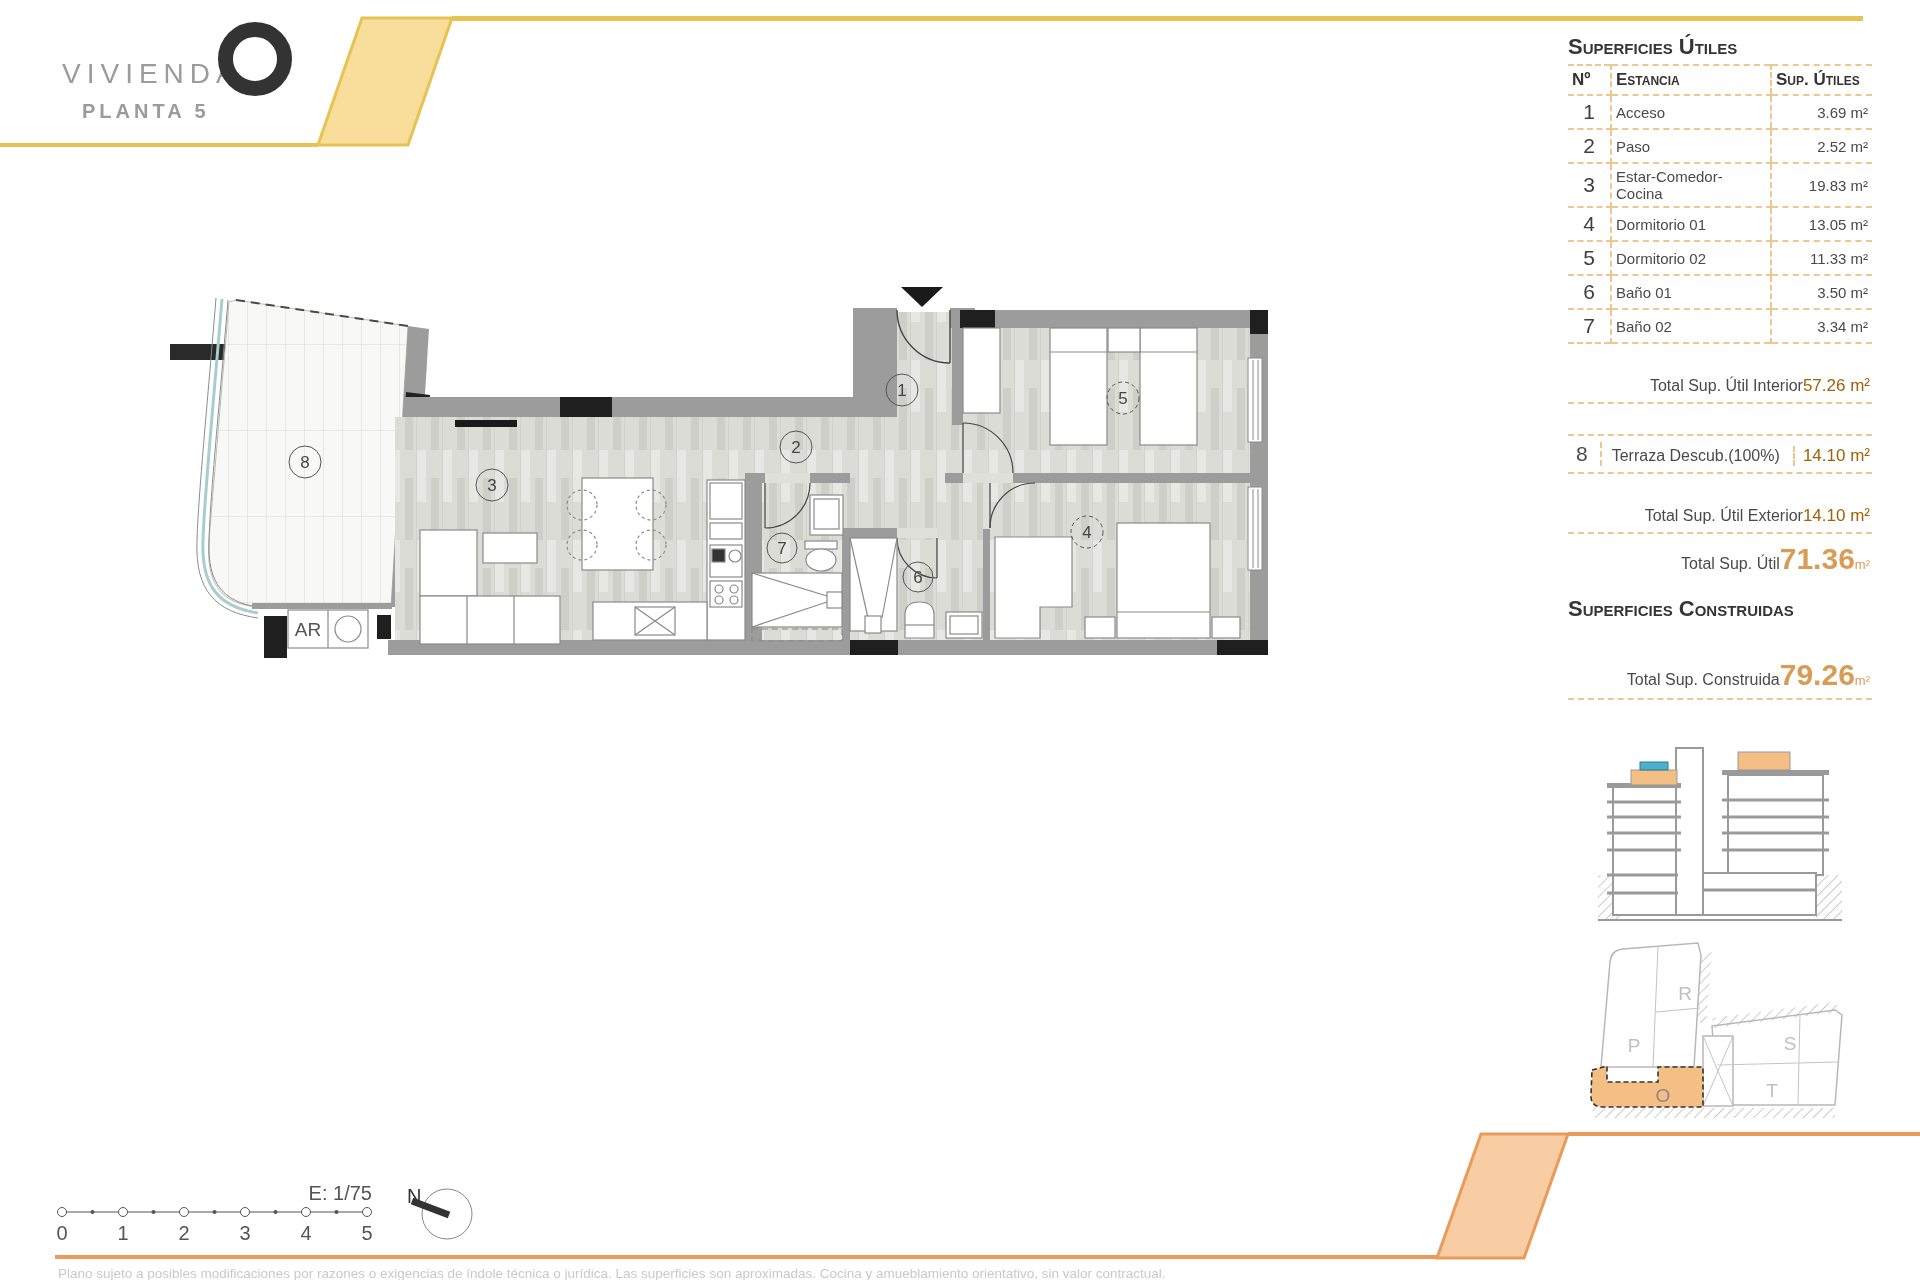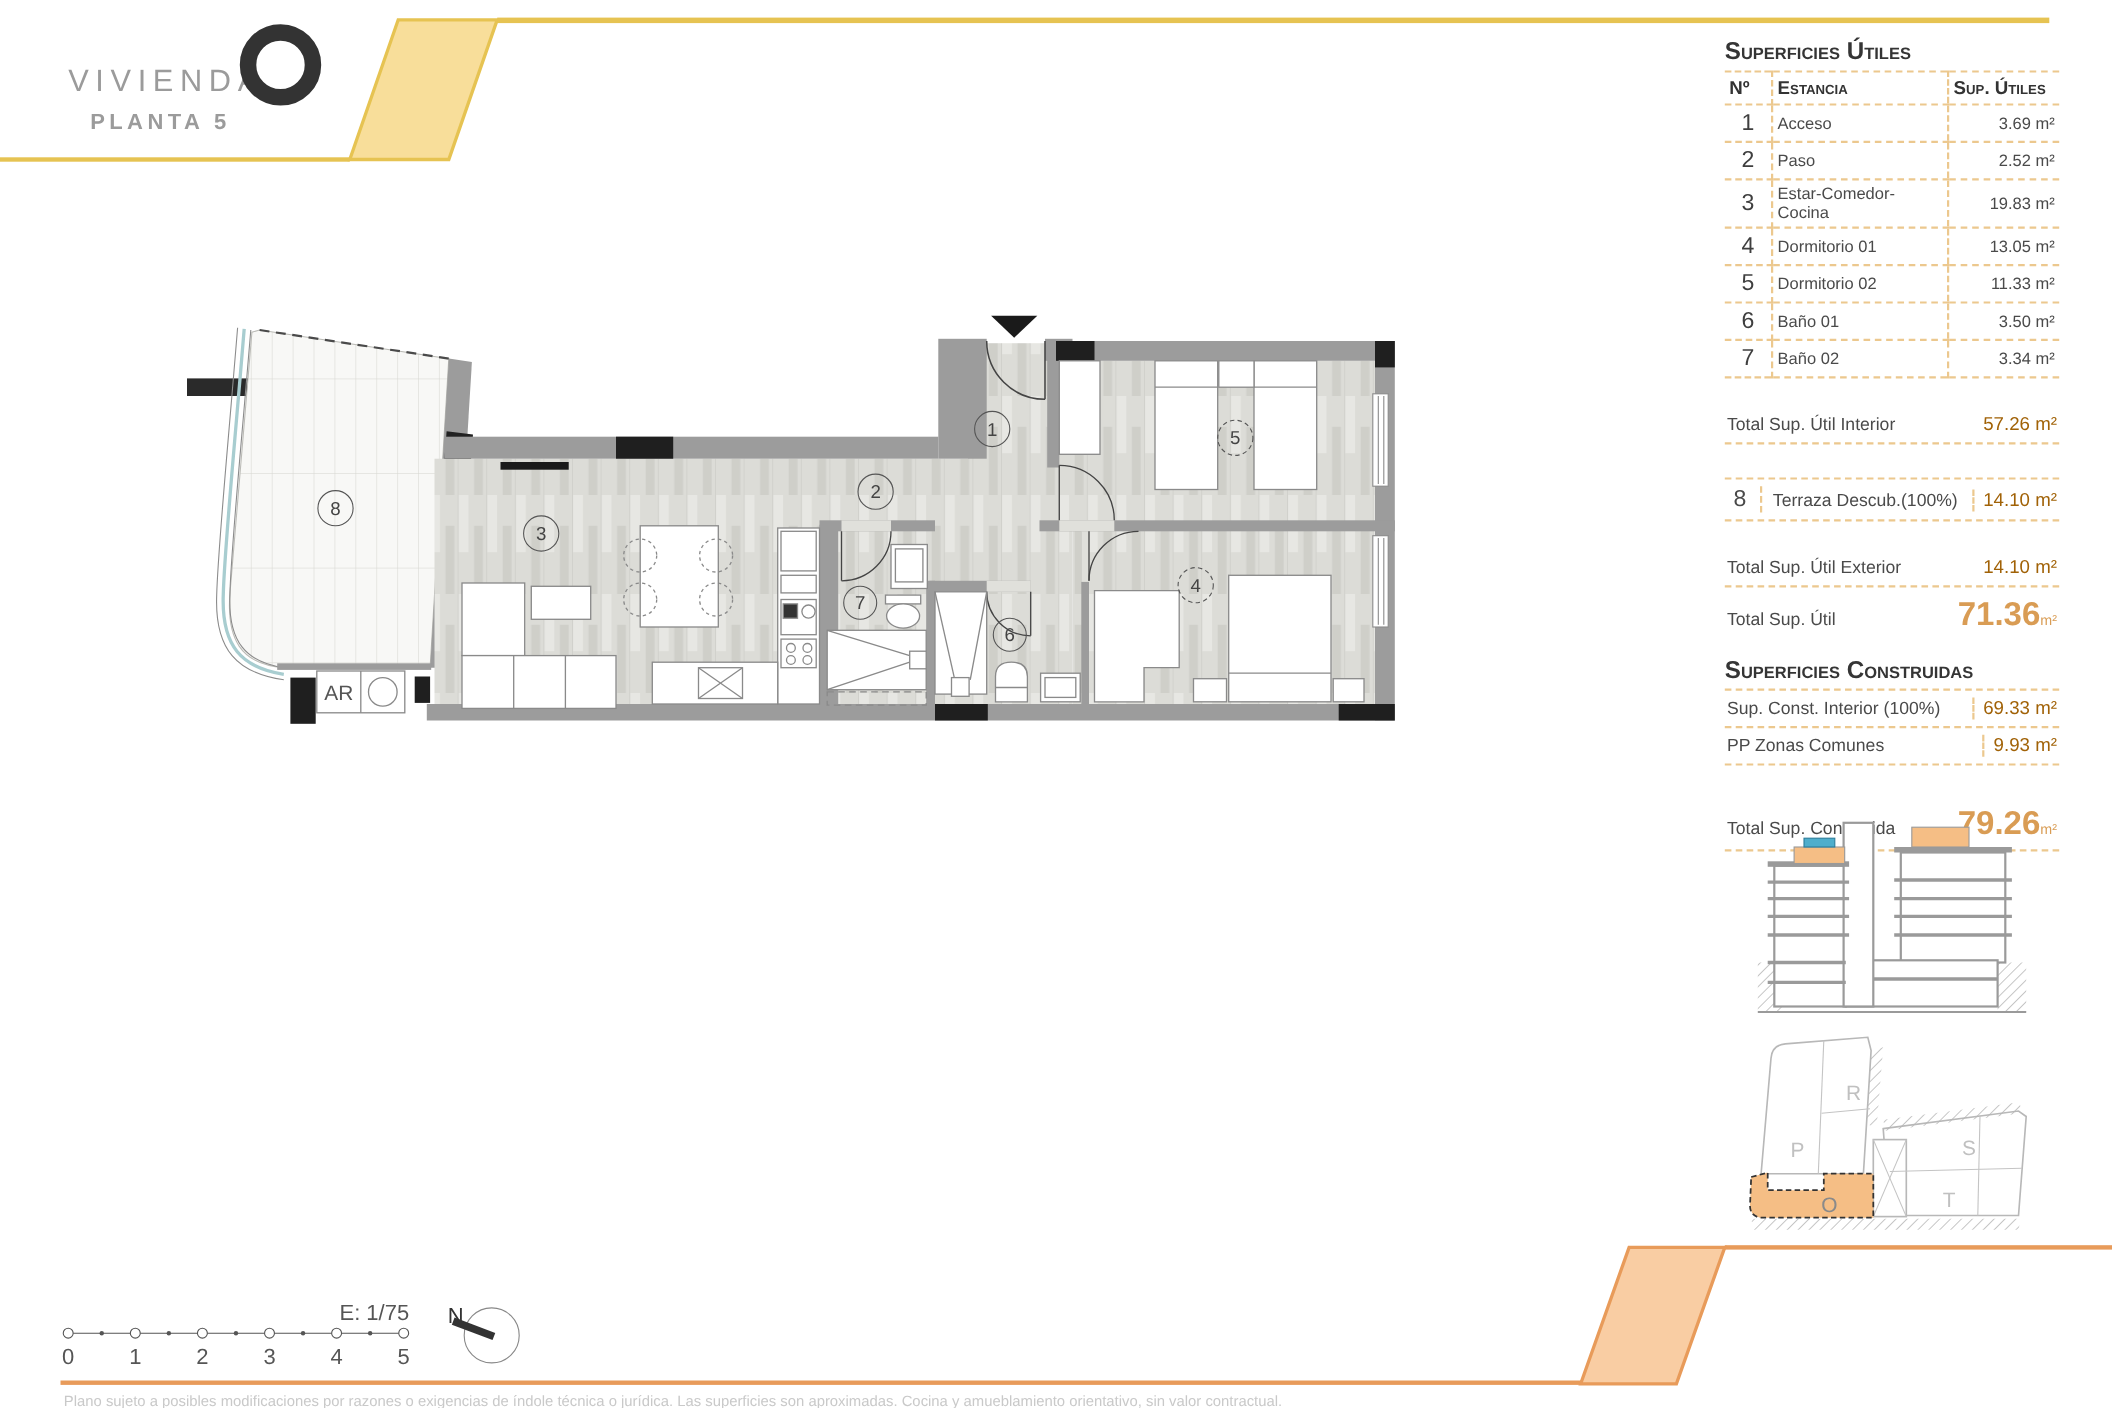--- a/index.html
+++ b/index.html
@@ -18,21 +18,21 @@
   table.areas{width:100%;border-collapse:collapse;font-size:15px;color:#4a4a4a;}
   table.areas td,table.areas th{padding:4px 4px;}
   .dash-b{border-bottom:2px dashed #ECC88E;}
   .dash-t{border-top:2px dashed #ECC88E;}
   .dash-l{border-left:2px dashed #ECC88E;}
   .dash-r{border-right:2px dashed #ECC88E;}
   .colno{width:34px;text-align:center;font-size:21px;color:#3f3f3f;margin-left:32px;}
   .colarea{width:92px;text-align:right;}
   th.hdr{text-align:left;font-variant:small-caps;font-size:17px;color:#333;}
   th.hdr.colarea{text-align:left;}
-  .trow{display:flex;justify-content:space-between;align-items:baseline;font-size:16px;color:#4a4a4a;padding:6px 2px;}
+  .trow{display:flex;justify-content:flex-end;align-items:baseline;font-size:16px;color:#4a4a4a;padding:6px 2px;}
   .trow .val{font-size:17px;color:#a16207;}
   .bigval{color:#D99C54;font-size:30px;font-weight:bold;}
   .bigunit{color:#D99C54;font-size:13px;font-weight:normal;}
   
   .disclaimer{color:#c9c9c9;font-size:13.5px;white-space:nowrap;}
   text{font-family:"Liberation Sans", sans-serif;}
 </style>
 </head>
 <body>
 
@@ -109,30 +109,20 @@
     <span>Total Sup. Útil Exterior</span>
     <span class="val">14.10 m²</span>
   </div>
 
   <div class="trow" style="margin-top:2px;">
     <span>Total Sup. Útil</span>
     <span class="bigval"><span>71.36</span><span class="bigunit">m²</span></span>
   </div>
 
   <div class="ptitle" style="margin-top:14px;">Superficies Construidas</div>
-  <div class="dash-t dash-b">
-    <div class="trow dash-b">
-      <span>Sup. Const. Interior (100%)</span>
-      <span class="val dash-l" style="padding-left:8px;">69.33 m²</span>
-    </div>
-    <div class="trow">
-      <span>PP Zonas Comunes</span>
-      <span class="val dash-l" style="padding-left:8px;">9.93 m²</span>
-    </div>
-  </div>
 
   <div class="trow dash-b" style="margin-top:30px;">
     <span>Total Sup. Construida</span>
     <span class="bigval"><span>79.26</span><span class="bigunit">m²</span></span>
   </div>
 </div>
 
 <svg class="abs" style="left:160px;top:235px;" width="1130" height="440" viewBox="160 235 1130 440">
   <defs>
     <pattern id="wood" width="26" height="90" patternUnits="userSpaceOnUse">

